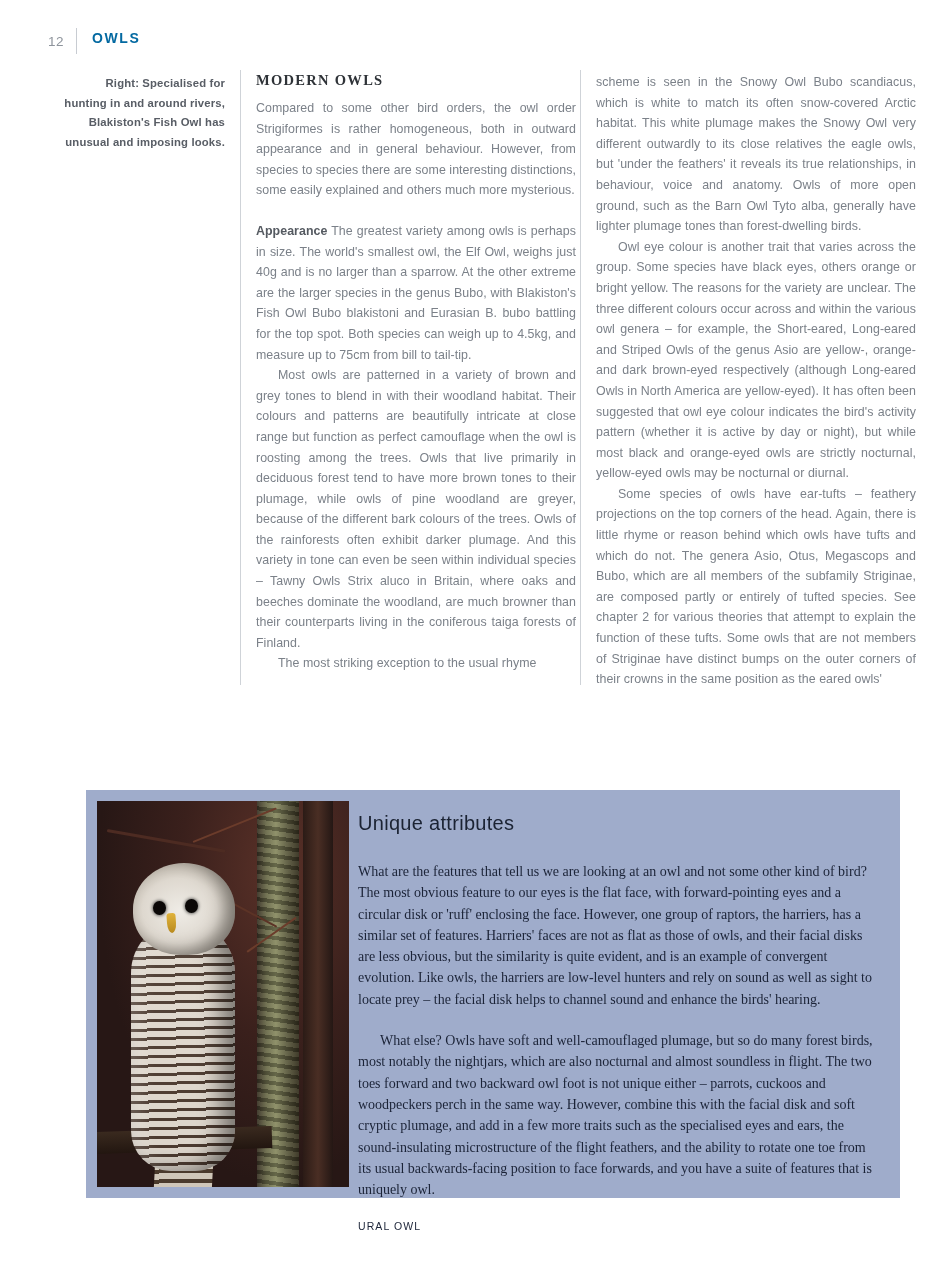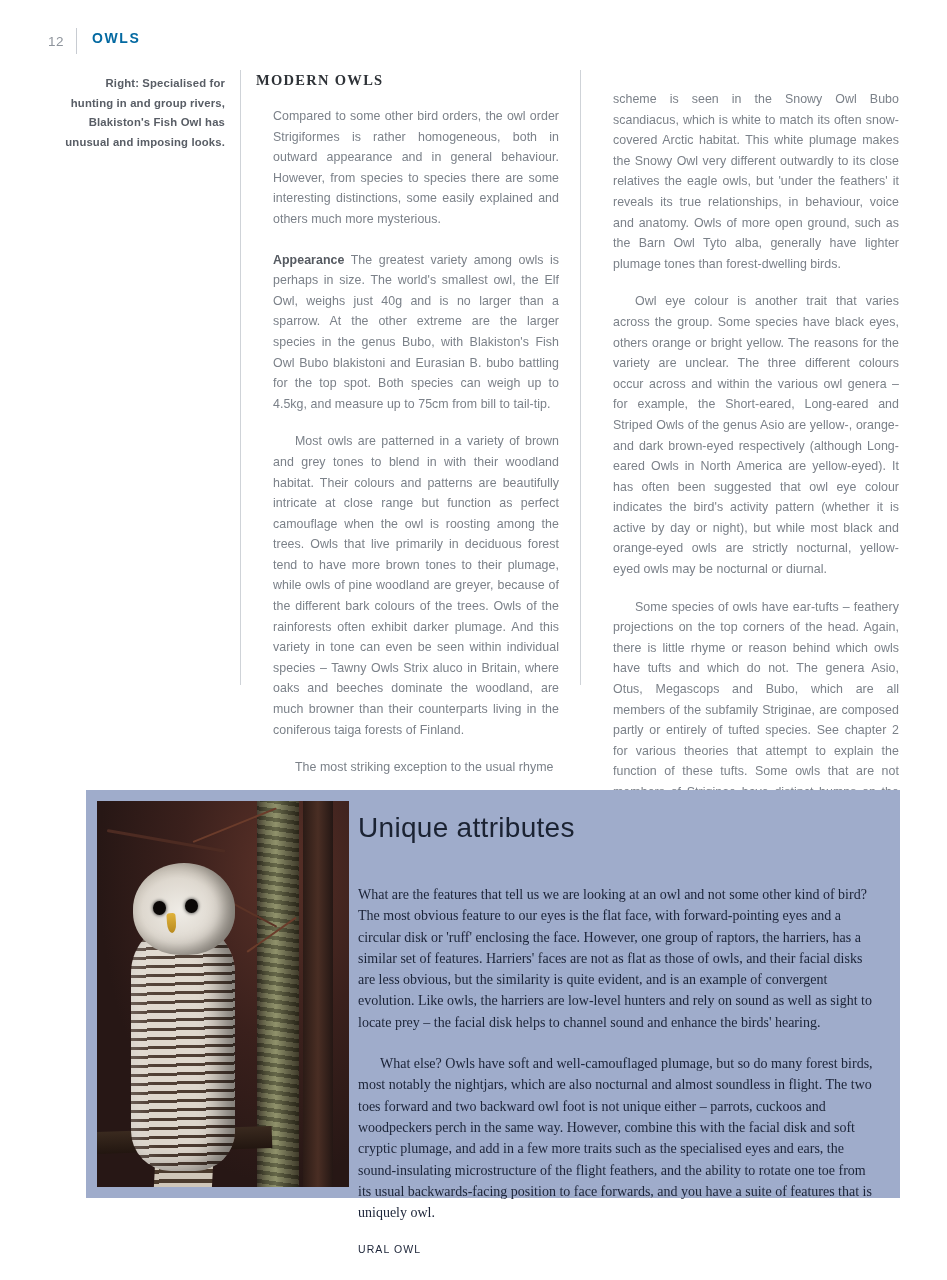--- a/index.html
+++ b/index.html
@@ -102,21 +102,21 @@
     color: #2f3338;
     font-family: "Liberation Serif", serif;
     margin: 0 0 9px 0;
   }
 
   .body-p {
     font-size: 12.4px;
     line-height: 20.6px;
     text-align: justify;
     color: #7b8189;
-    margin: 17px;
+    margin: 0;
     letter-spacing: 0.05px;
   }
   .body-p + .body-p { text-indent: 22px; }
   .lead-term {
     font-weight: bold;
     color: #555a61;
   }
 
   
   #feature-panel {
@@ -216,25 +216,25 @@
   }
 
   #panel-content {
     position: absolute;
     left: 272px;
     top: 22px;
     width: 524px;
     color: #1c2438;
   }
   #panel-title {
-    font-size: 28px;
+    font-size: 20px;
     font-weight: normal;
     letter-spacing: 0.3px;
     color: #1b2333;
-    margin: 0 0 40px 0;
+    margin: 0 0 26px 0;
     font-family: "Liberation Sans", sans-serif;
   }
   .panel-p {
     font-family: "Liberation Serif", serif;
     font-size: 14px;
     line-height: 21.3px;
     color: #1b2337;
     margin: 0;
   }
   .panel-p + .panel-p { text-indent: 22px; margin-top: 20px; }
@@ -252,21 +252,21 @@
 
 <div id="running-head">
   <span id="page-number">12</span>
   <span id="head-rule"></span>
   <span id="head-title">OWLS</span>
 </div>
 
 <div id="article">
 
   <div id="caption-col">
-    <div id="caption-text">Right: Specialised for hunting in and group rivers, Blakiston's Fish Owl has unusual and imposing looks.</div>
+    <div id="caption-text">Right: Specialised for hunting in and around rivers, Blakiston's Fish Owl has unusual and imposing looks.</div>
   </div>
 
   <div class="col-rule" id="rule-1"></div>
   <div class="col-rule" id="rule-2"></div>
 
   <div class="text-col" id="col-1">
     <h2 id="section-heading">MODERN OWLS</h2>
     <p class="body-p">Compared to some other bird orders, the owl order Strigiformes is rather homogeneous, both in outward appearance and in general behaviour. However, from species to species there are some interesting distinctions, some easily explained and others much more mysterious.</p>
     <p class="body-p" style="text-indent:0;margin-top:20px;"><span class="lead-term">Appearance</span> <span>The greatest variety among owls is perhaps in size. The world's smallest owl, the Elf Owl, weighs just 40g and is no larger than a sparrow. At the other extreme are the larger species in the genus Bubo, with Blakiston's Fish Owl Bubo blakistoni and Eurasian B. bubo battling for the top spot. Both species can weigh up to 4.5kg, and measure up to 75cm from bill to tail-tip.</span></p>
     <p class="body-p">Most owls are patterned in a variety of brown and grey tones to blend in with their woodland habitat. Their colours and patterns are beautifully intricate at close range but function as perfect camouflage when the owl is roosting among the trees. Owls that live primarily in deciduous forest tend to have more brown tones to their plumage, while owls of pine woodland are greyer, because of the different bark colours of the trees. Owls of the rainforests often exhibit darker plumage. And this variety in tone can even be seen within individual species – Tawny Owls Strix aluco in Britain, where oaks and beeches dominate the woodland, are much browner than their counterparts living in the coniferous taiga forests of Finland.</p>

